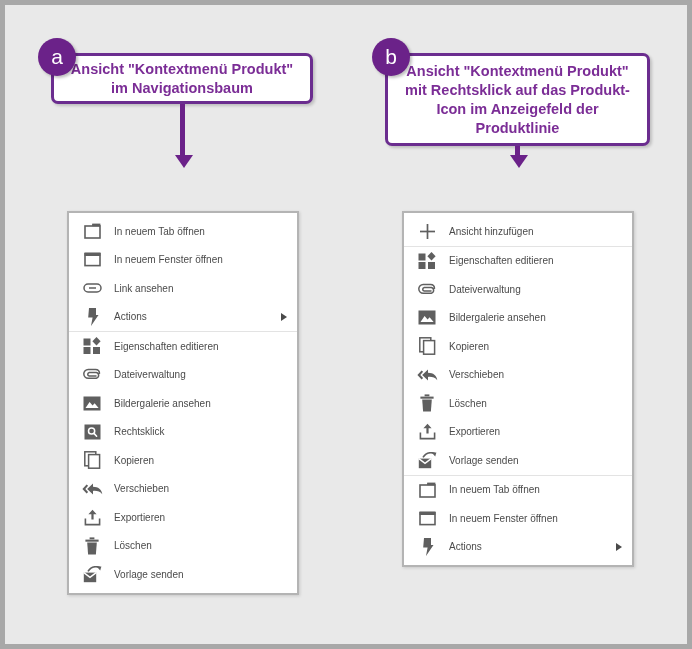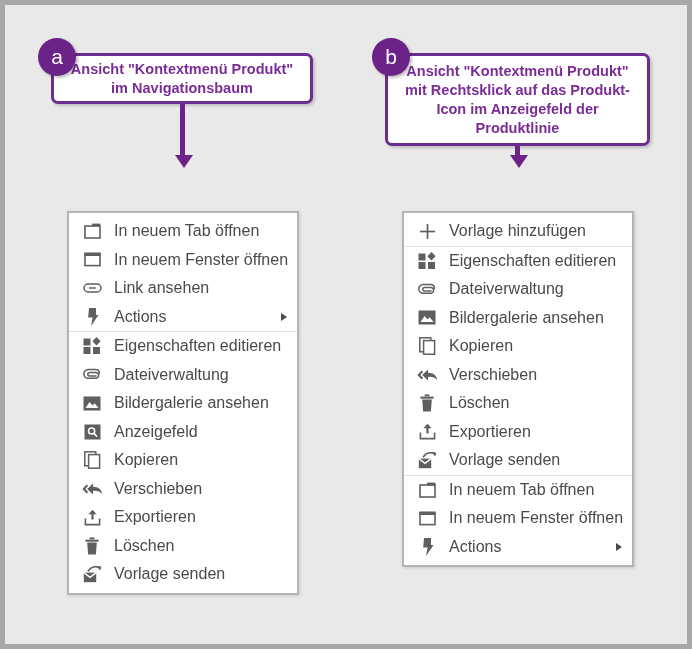--- a/index.html
+++ b/index.html
@@ -85,21 +85,21 @@
     padding: 4px 0;
   }
   #menu-left  { left: 62px;  top: 206px; width: 232px; }
   #menu-right { left: 397px; top: 206px; width: 232px; }
 
   .menu-item {
     display: flex;
     align-items: center;
     height: 28.5px;
     padding: 0 10px 0 12px;
-    font-size: 16px;
+    font-size: 10px;
     color: #4a4a4a;
     white-space: nowrap;
   }
   .menu-item.sep-after {
     border-bottom: 1px solid #e3e3e3;
   }
   .mi-icon {
     width: 22px;
     min-width: 22px;
     height: 22px;
@@ -204,21 +204,21 @@
         <span class="mi-label">Bildergalerie ansehen</span>
       </div>
       <div class="menu-item">
         <span class="mi-icon">
           <svg width="17" height="16" viewBox="0 0 17 16">
             <rect x="0.5" y="0.5" width="16" height="15" fill="#5f5f5f"></rect>
             <circle cx="7.6" cy="7" r="3.1" fill="none" stroke="#ffffff" stroke-width="1.5"></circle>
             <line x1="10" y1="9.4" x2="12.6" y2="12.2" stroke="#ffffff" stroke-width="1.6" stroke-linecap="round"></line>
           </svg>
         </span>
-        <span class="mi-label">Anzeigefeld</span>
+        <span class="mi-label">Rechtsklick</span>
       </div>
       <div class="menu-item">
         <span class="mi-icon">
           <svg width="17" height="18" viewBox="0 0 17 18">
             <rect x="0.8" y="0.8" width="11" height="14" fill="none" stroke="#5f5f5f" stroke-width="1.5"></rect>
             <rect x="4.6" y="3.6" width="11" height="13.6" fill="#ffffff" stroke="#5f5f5f" stroke-width="1.5"></rect>
           </svg>
         </span>
         <span class="mi-label">Kopieren</span>
       </div>
@@ -263,21 +263,21 @@
       </div>
     </div>
   <div class="menu" id="menu-right">
       <div class="menu-item sep-after">
         <span class="mi-icon">
           <svg width="17" height="17" viewBox="0 0 17 17">
             <line x1="8.5" y1="1" x2="8.5" y2="16" stroke="#5f5f5f" stroke-width="1.7"></line>
             <line x1="1" y1="8.5" x2="16" y2="8.5" stroke="#5f5f5f" stroke-width="1.7"></line>
           </svg>
         </span>
-        <span class="mi-label">Vorlage hinzufügen</span>
+        <span class="mi-label">Ansicht hinzufügen</span>
       </div>
       <div class="menu-item">
         <span class="mi-icon">
           <svg width="18" height="18" viewBox="0 0 18 18">
             <rect x="0.5" y="1.5" width="7" height="7" fill="#5f5f5f"></rect>
             <rect x="0.5" y="10" width="7" height="7" fill="#5f5f5f"></rect>
             <rect x="10" y="10" width="7" height="7" fill="#5f5f5f"></rect>
             <path d="M13.5 0 L17.6 4.2 L13.5 8.4 L9.4 4.2 Z" fill="#5f5f5f"></path>
           </svg>
         </span>

